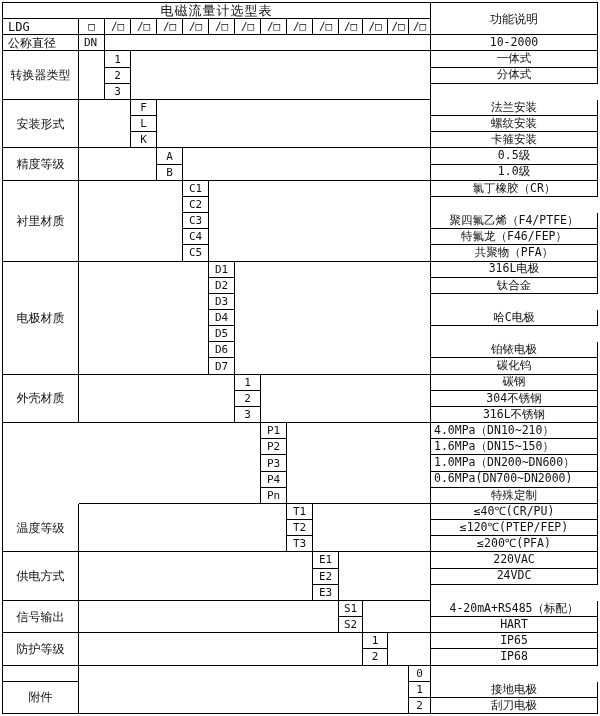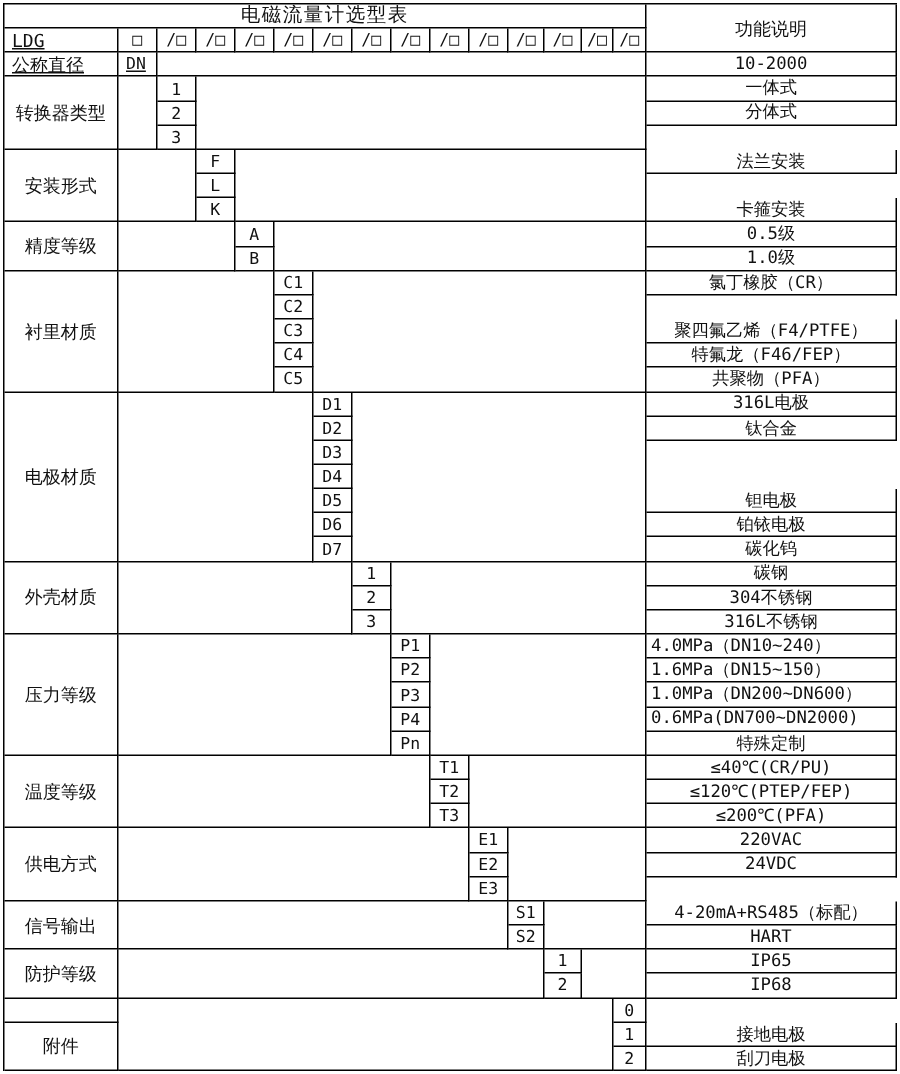--- a/index.html
+++ b/index.html
@@ -8,21 +8,21 @@
   .grid{position:absolute;left:2px;top:2px;width:595px;height:711px;
         display:grid;
         grid-template-columns:76px 26px 26px 26px 26px 26px 26px 26px 26px 26px 26px 24px 25px 21px 22px 1fr;
         grid-template-rows:repeat(44,1fr);
         border-top:1px solid #000;border-left:1px solid #000;box-sizing:content-box;}
   .c{border-right:1px solid #000;border-bottom:1px solid #000;
      display:flex;align-items:center;justify-content:center;
      font-size:12px;line-height:1;white-space:nowrap;overflow:hidden;box-sizing:border-box;}
   .code{font-size:11px;}
   .title{font-size:13px;letter-spacing:1px;}
-  .lab{justify-content:flex-start;padding-left:5px;text-decoration:underline;}
+  .lab{justify-content:flex-start;padding-left:5px;}
   .dl{justify-content:flex-start;padding-left:3px;font-size:11.5px;}
   .ds{font-size:11.5px;}
 </style>
 </head>
 <body>
 
 <div class="page">
 <div class="grid">
 
   <div class="c title" style="grid-area:1/1/2/16">电磁流量计选型表</div>
@@ -57,20 +57,21 @@
   <div class="c ds" style="grid-area:4/16/5/17">一体式</div>
   <div class="c ds" style="grid-area:5/16/6/17">分体式</div>
 
   <div class="c" style="grid-area:7/1/10/2">安装形式</div>
   <div class="c" style="grid-area:7/2/10/4"></div>
   <div class="c code" style="grid-area:7/4/8/5">F</div>
   <div class="c code" style="grid-area:8/4/9/5">L</div>
   <div class="c code" style="grid-area:9/4/10/5">K</div>
   <div class="c" style="grid-area:7/5/10/16"></div>
   <div class="c ds" style="grid-area:7/16/8/17">法兰安装</div>
+  <div class="c ds" style="grid-area:8/16/9/17">螺纹安装</div>
   <div class="c ds" style="grid-area:9/16/10/17">卡箍安装</div>
 
   <div class="c" style="grid-area:10/1/12/2">精度等级</div>
   <div class="c" style="grid-area:10/2/12/5"></div>
   <div class="c code" style="grid-area:10/5/11/6">A</div>
   <div class="c code" style="grid-area:11/5/12/6">B</div>
   <div class="c" style="grid-area:10/6/12/16"></div>
   <div class="c ds" style="grid-area:10/16/11/17">0.5级</div>
   <div class="c ds" style="grid-area:11/16/12/17">1.0级</div>
 
@@ -92,43 +93,42 @@
   <div class="c code" style="grid-area:17/7/18/8">D1</div>
   <div class="c code" style="grid-area:18/7/19/8">D2</div>
   <div class="c code" style="grid-area:19/7/20/8">D3</div>
   <div class="c code" style="grid-area:20/7/21/8">D4</div>
   <div class="c code" style="grid-area:21/7/22/8">D5</div>
   <div class="c code" style="grid-area:22/7/23/8">D6</div>
   <div class="c code" style="grid-area:23/7/24/8">D7</div>
   <div class="c" style="grid-area:17/8/24/16"></div>
   <div class="c ds" style="grid-area:17/16/18/17">316L电极</div>
   <div class="c ds" style="grid-area:18/16/19/17">钛合金</div>
-  <div class="c ds" style="grid-area:21/16/22/17">钽电极</div>
+  <div class="c ds" style="grid-area:20/16/21/17">哈C电极</div>
   <div class="c ds" style="grid-area:22/16/23/17">铂铱电极</div>
   <div class="c ds" style="grid-area:23/16/24/17">碳化钨</div>
 
   <div class="c" style="grid-area:24/1/27/2">外壳材质</div>
   <div class="c" style="grid-area:24/2/27/8"></div>
   <div class="c code" style="grid-area:24/8/25/9">1</div>
   <div class="c code" style="grid-area:25/8/26/9">2</div>
   <div class="c code" style="grid-area:26/8/27/9">3</div>
   <div class="c" style="grid-area:24/9/27/16"></div>
   <div class="c ds" style="grid-area:24/16/25/17">碳钢</div>
   <div class="c ds" style="grid-area:25/16/26/17">304不锈钢</div>
   <div class="c ds" style="grid-area:26/16/27/17">316L不锈钢</div>
 
-  <div class="c" style="grid-area:27/1/32/2">压力等级</div>
   <div class="c" style="grid-area:27/2/32/9"></div>
   <div class="c code" style="grid-area:27/9/28/10">P1</div>
   <div class="c code" style="grid-area:28/9/29/10">P2</div>
   <div class="c code" style="grid-area:29/9/30/10">P3</div>
   <div class="c code" style="grid-area:30/9/31/10">P4</div>
   <div class="c code" style="grid-area:31/9/32/10">Pn</div>
   <div class="c" style="grid-area:27/10/32/16"></div>
-  <div class="c dl" style="grid-area:27/16/28/17">4.0MPa（DN10~240）</div>
+  <div class="c dl" style="grid-area:27/16/28/17">4.0MPa（DN10~210）</div>
   <div class="c dl" style="grid-area:28/16/29/17">1.6MPa（DN15~150）</div>
   <div class="c dl" style="grid-area:29/16/30/17">1.0MPa（DN200~DN600）</div>
   <div class="c dl" style="grid-area:30/16/31/17">0.6MPa(DN700~DN2000)</div>
   <div class="c ds" style="grid-area:31/16/32/17">特殊定制</div>
 
   <div class="c" style="grid-area:32/1/35/2">温度等级</div>
   <div class="c" style="grid-area:32/2/35/10"></div>
   <div class="c code" style="grid-area:32/10/33/11">T1</div>
   <div class="c code" style="grid-area:33/10/34/11">T2</div>
   <div class="c code" style="grid-area:34/10/35/11">T3</div>

